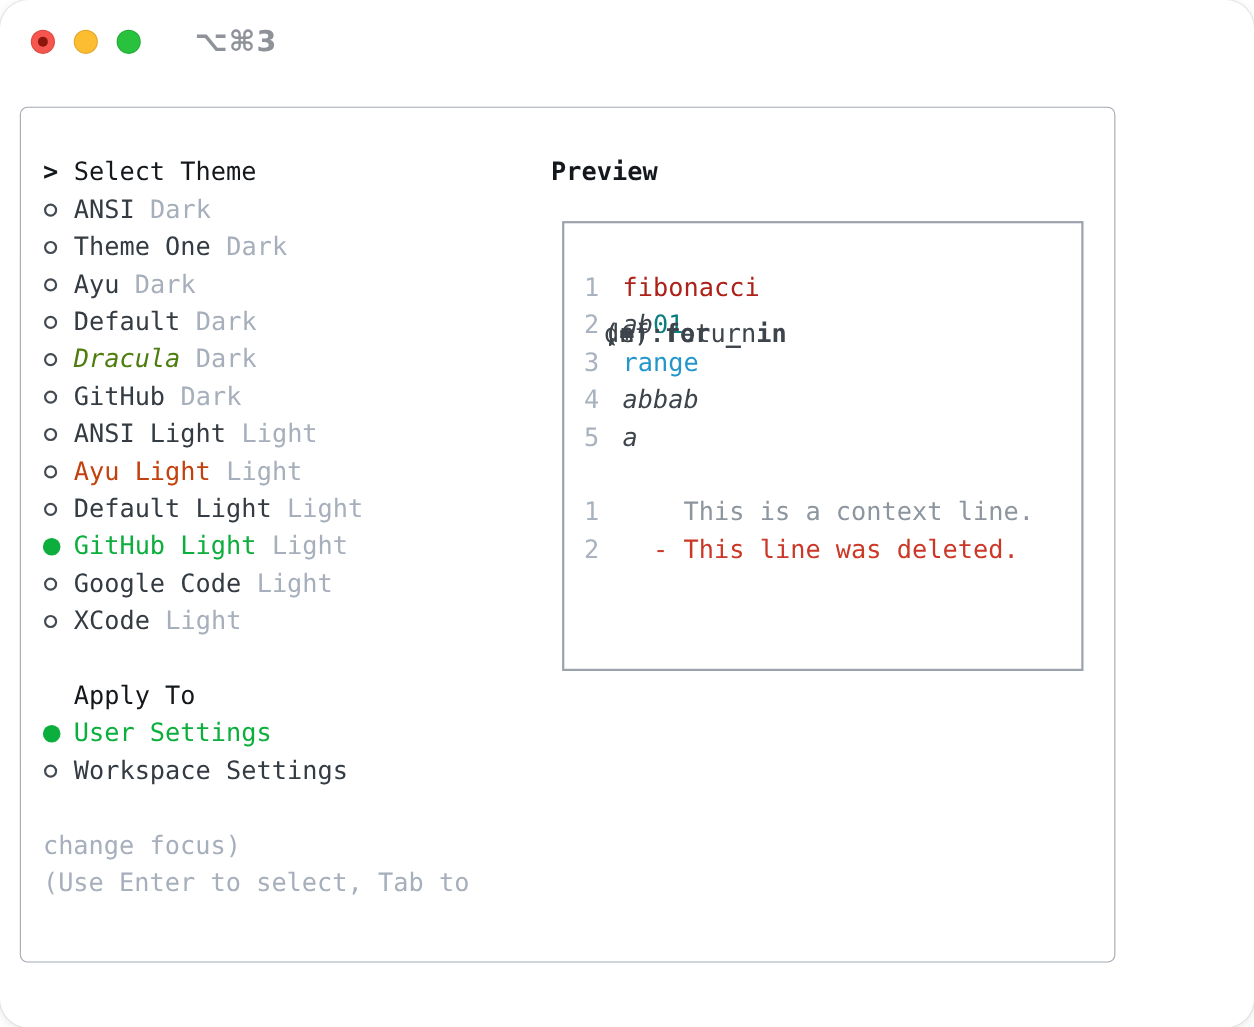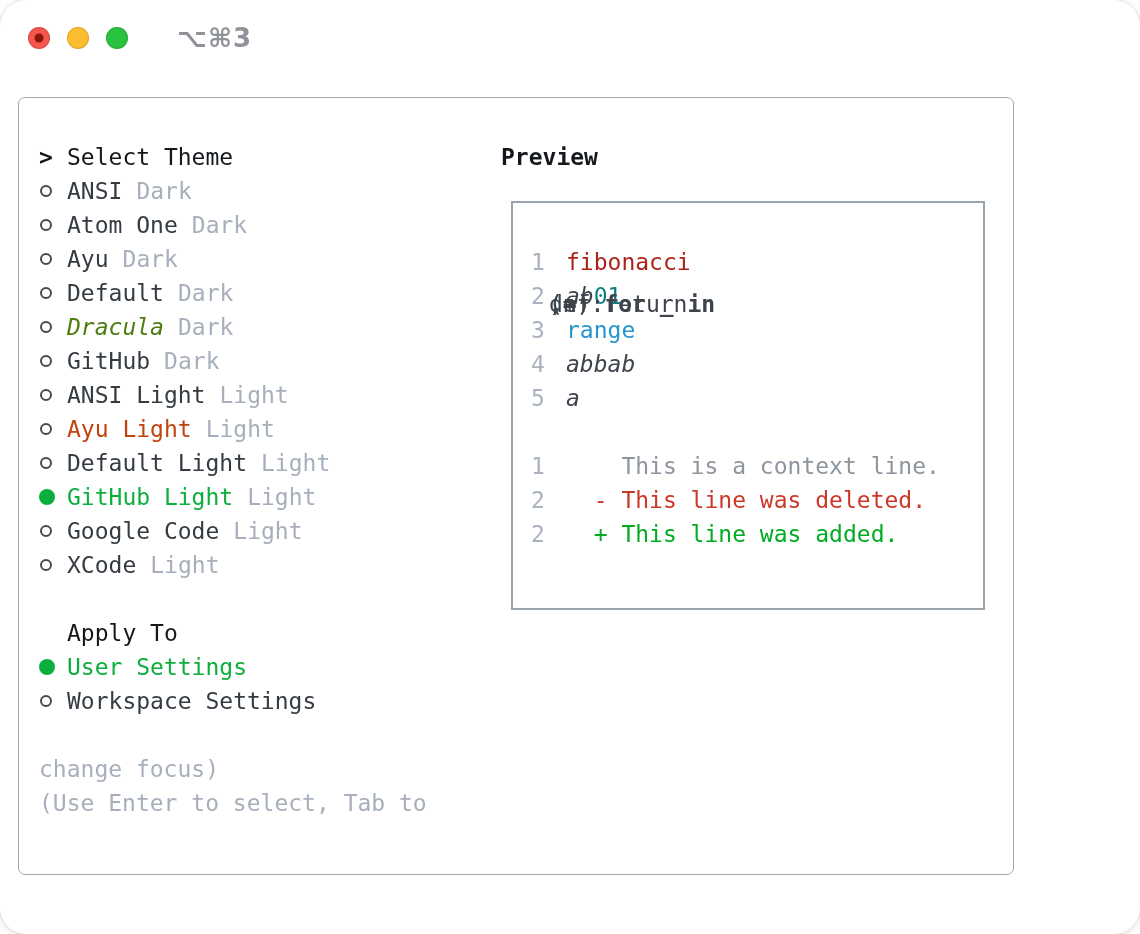--- a/index.html
+++ b/index.html
@@ -64,21 +64,21 @@
   <div class="panel">
 
     <div class="leftcol" style="color: rgb(52, 59, 66);">
       <div class="row heading-row" style="color: rgb(20, 24, 28);">
         <span class="bullet"><span class="prefix-char">&gt;</span></span>
         <span class="name">Select Theme</span>
       </div>
 
       <div id="theme-items">
           <div class="row"><span class="bullet"><span class="dot" style="border-color: rgb(67, 74, 82);"></span></span><span class="name" style="color: rgb(52, 59, 66);">ANSI</span><span class="suffix" style="color: rgb(166, 175, 187);">Dark</span></div>
-          <div class="row"><span class="bullet"><span class="dot" style="border-color: rgb(67, 74, 82);"></span></span><span class="name" style="color: rgb(52, 59, 66);">Atom One</span><span class="suffix" style="color: rgb(166, 175, 187);">Dark</span></div>
+          <div class="row"><span class="bullet"><span class="dot" style="border-color: rgb(67, 74, 82);"></span></span><span class="name" style="color: rgb(52, 59, 66);">Theme One</span><span class="suffix" style="color: rgb(166, 175, 187);">Dark</span></div>
           <div class="row"><span class="bullet"><span class="dot" style="border-color: rgb(67, 74, 82);"></span></span><span class="name" style="color: rgb(52, 59, 66);">Ayu</span><span class="suffix" style="color: rgb(166, 175, 187);">Dark</span></div>
           <div class="row"><span class="bullet"><span class="dot" style="border-color: rgb(67, 74, 82);"></span></span><span class="name" style="color: rgb(52, 59, 66);">Default</span><span class="suffix" style="color: rgb(166, 175, 187);">Dark</span></div>
           <div class="row"><span class="bullet"><span class="dot" style="border-color: rgb(67, 74, 82);"></span></span><span class="name" style="color: #4d7c0f; font-style: italic;">Dracula</span><span class="suffix" style="color: rgb(166, 175, 187);">Dark</span></div>
           <div class="row"><span class="bullet"><span class="dot" style="border-color: rgb(67, 74, 82);"></span></span><span class="name" style="color: rgb(52, 59, 66);">GitHub</span><span class="suffix" style="color: rgb(166, 175, 187);">Dark</span></div>
           <div class="row"><span class="bullet"><span class="dot" style="border-color: rgb(67, 74, 82);"></span></span><span class="name" style="color: rgb(52, 59, 66);">ANSI Light</span><span class="suffix" style="color: rgb(166, 175, 187);">Light</span></div>
           <div class="row"><span class="bullet"><span class="dot" style="border-color: rgb(67, 74, 82);"></span></span><span class="name" style="color: #c2410c;">Ayu Light</span><span class="suffix" style="color: rgb(166, 175, 187);">Light</span></div>
           <div class="row"><span class="bullet"><span class="dot" style="border-color: rgb(67, 74, 82);"></span></span><span class="name" style="color: rgb(52, 59, 66);">Default Light</span><span class="suffix" style="color: rgb(166, 175, 187);">Light</span></div>
           <div class="row"><span class="bullet"><span class="dot on" style="background: rgb(12, 175, 61);"></span></span><span class="name" style="color: rgb(12, 175, 61);">GitHub Light</span><span class="suffix" style="color: rgb(166, 175, 187);">Light</span></div>
           <div class="row"><span class="bullet"><span class="dot" style="border-color: rgb(67, 74, 82);"></span></span><span class="name" style="color: rgb(52, 59, 66);">Google Code</span><span class="suffix" style="color: rgb(166, 175, 187);">Light</span></div>
           <div class="row"><span class="bullet"><span class="dot" style="border-color: rgb(67, 74, 82);"></span></span><span class="name" style="color: rgb(52, 59, 66);">XCode</span><span class="suffix" style="color: rgb(166, 175, 187);">Light</span></div>
@@ -109,18 +109,17 @@
     <div class="preview-box">
       <div class="code" id="code-lines">
           <div class="code-line"><span class="lineno" style="color: rgb(169, 178, 191);">1</span><span class="tok code" style="color: rgb(61, 68, 76);">def </span><span class="tok func" style="color: rgb(173, 33, 24);">fibonacci</span><span class="tok code" style="color: rgb(61, 68, 76);">(n):</span></div>
           <div class="code-line"><span class="lineno" style="color: rgb(169, 178, 191);">2</span><span class="tok code" style="color: rgb(61, 68, 76);">    </span><span class="tok var" style="color: rgb(61, 68, 76);">a</span><span class="tok code" style="color: rgb(61, 68, 76);">, </span><span class="tok var" style="color: rgb(61, 68, 76);">b</span><span class="tok code" style="color: rgb(61, 68, 76);"> = </span><span class="tok num" style="color: rgb(13, 126, 128);">0</span><span class="tok code" style="color: rgb(61, 68, 76);">, </span><span class="tok num" style="color: rgb(13, 126, 128);">1</span></div>
           <div class="code-line"><span class="lineno" style="color: rgb(169, 178, 191);">3</span><span class="tok code" style="color: rgb(61, 68, 76); font-weight: bold;">    for _ in </span><span class="tok builtin" style="color: rgb(37, 150, 204);">range</span><span class="tok code" style="color: rgb(61, 68, 76);">(n):</span></div>
           <div class="code-line"><span class="lineno" style="color: rgb(169, 178, 191);">4</span><span class="tok code" style="color: rgb(61, 68, 76);">        </span><span class="tok var" style="color: rgb(61, 68, 76);">a</span><span class="tok code" style="color: rgb(61, 68, 76);">, </span><span class="tok var" style="color: rgb(61, 68, 76);">b</span><span class="tok code" style="color: rgb(61, 68, 76);"> = </span><span class="tok var" style="color: rgb(61, 68, 76);">b</span><span class="tok code" style="color: rgb(61, 68, 76);">, </span><span class="tok var" style="color: rgb(61, 68, 76);">a</span><span class="tok code" style="color: rgb(61, 68, 76);"> + </span><span class="tok var" style="color: rgb(61, 68, 76);">b</span></div>
           <div class="code-line"><span class="lineno" style="color: rgb(169, 178, 191);">5</span><span class="tok code" style="color: rgb(61, 68, 76);">    return </span><span class="tok var" style="color: rgb(61, 68, 76);">a</span></div>
           <div class="code-line"><span class="lineno" style="color: rgb(169, 178, 191);"></span></div>
           <div class="code-line"><span class="lineno" style="color: rgb(169, 178, 191);">1</span><span class="tok context" style="color: rgb(141, 149, 158);">    This is a context line.</span></div>
           <div class="code-line"><span class="lineno" style="color: rgb(169, 178, 191);">2</span><span class="tok deleted" style="color: rgb(203, 56, 39);">  - This line was deleted.</span></div>
-          <div class="code-line"><span class="lineno" style="color: rgb(169, 178, 191);">2</span><span class="tok added" style="color: rgb(0, 172, 32);">  + This line was added.</span></div>
         </div>
     </div>
 
   </div>
 </div>
 
 </body></html>

